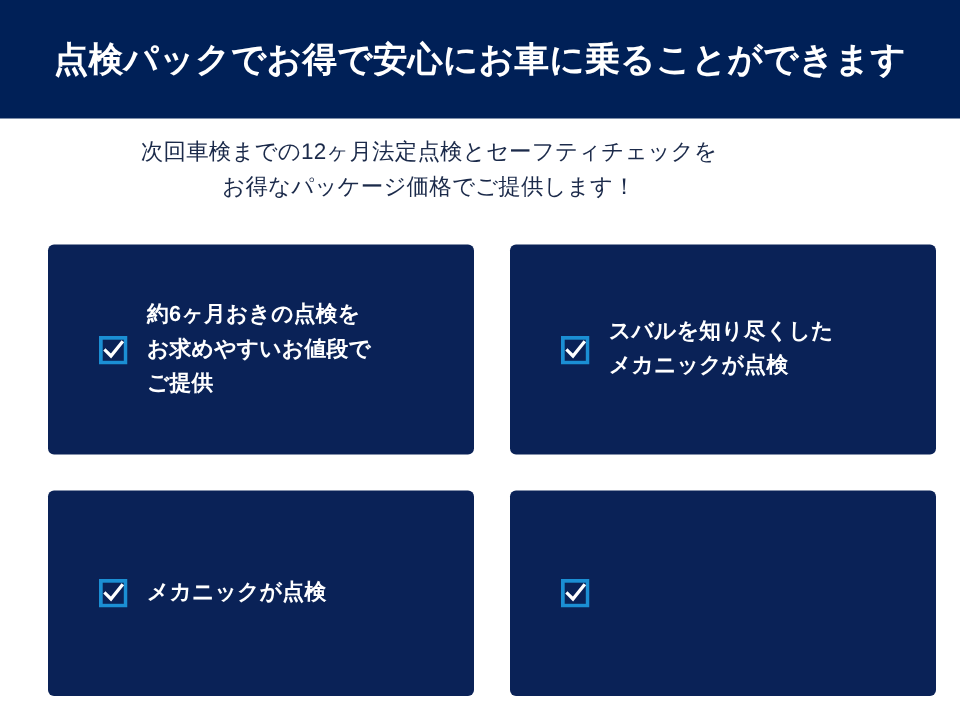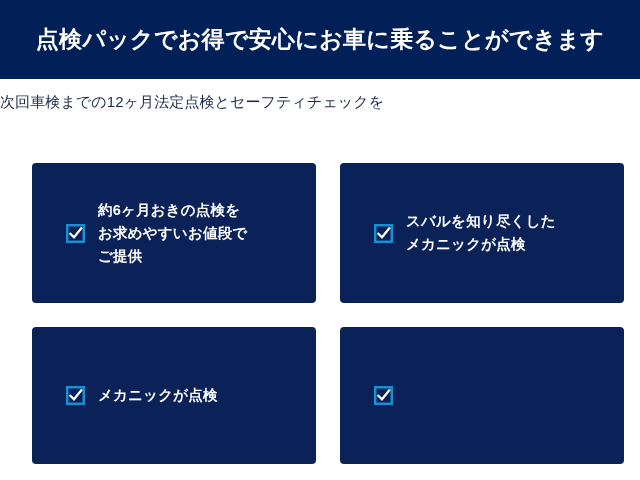--- a/index.html
+++ b/index.html
@@ -33,24 +33,24 @@
     font-weight: bold;
     letter-spacing: 0.3px;
     line-height: 1.2;
     white-space: nowrap;
     text-align: center;
   }
 
   
   .subtitle-wrap {
     position: absolute;
-    left: 0;
+    left: 12px;
     top: 90px;
     width: 548px;
-    text-align: left;
+    text-align: center;
   }
   .subtitle-line {
     color: #1b2a4a;
     font-size: 15px;
     font-weight: normal;
     line-height: 23px;
     letter-spacing: 0.1px;
     white-space: nowrap;
   }
 
@@ -100,20 +100,21 @@
 </style>
 </head>
 <body>
 
 <div class="header-band">
   <div class="header-title">点検パックでお得で安心にお車に乗ることができます</div>
 </div>
 
 <div class="subtitle-wrap">
   <div class="subtitle-line">次回車検までの12ヶ月法定点検とセーフティチェックを</div>
+  <div class="subtitle-line">お得なパッケージ価格でご提供します！</div>
 </div>
 
 <div class="card-grid">
 
   <div class="card">
     <div class="card-inner">
       <svg class="check-icon" viewBox="0 0 20 20">
         <rect x="1.3" y="1.3" width="17.4" height="17.4" fill="none" stroke="#1b8fd4" stroke-width="2.6"></rect>
         <path d="M4.6 10.2 L8.4 14.0 L16.0 4.6" fill="none" stroke="#ffffff" stroke-width="2.3" stroke-linecap="square" stroke-linejoin="miter"></path>
       </svg>

